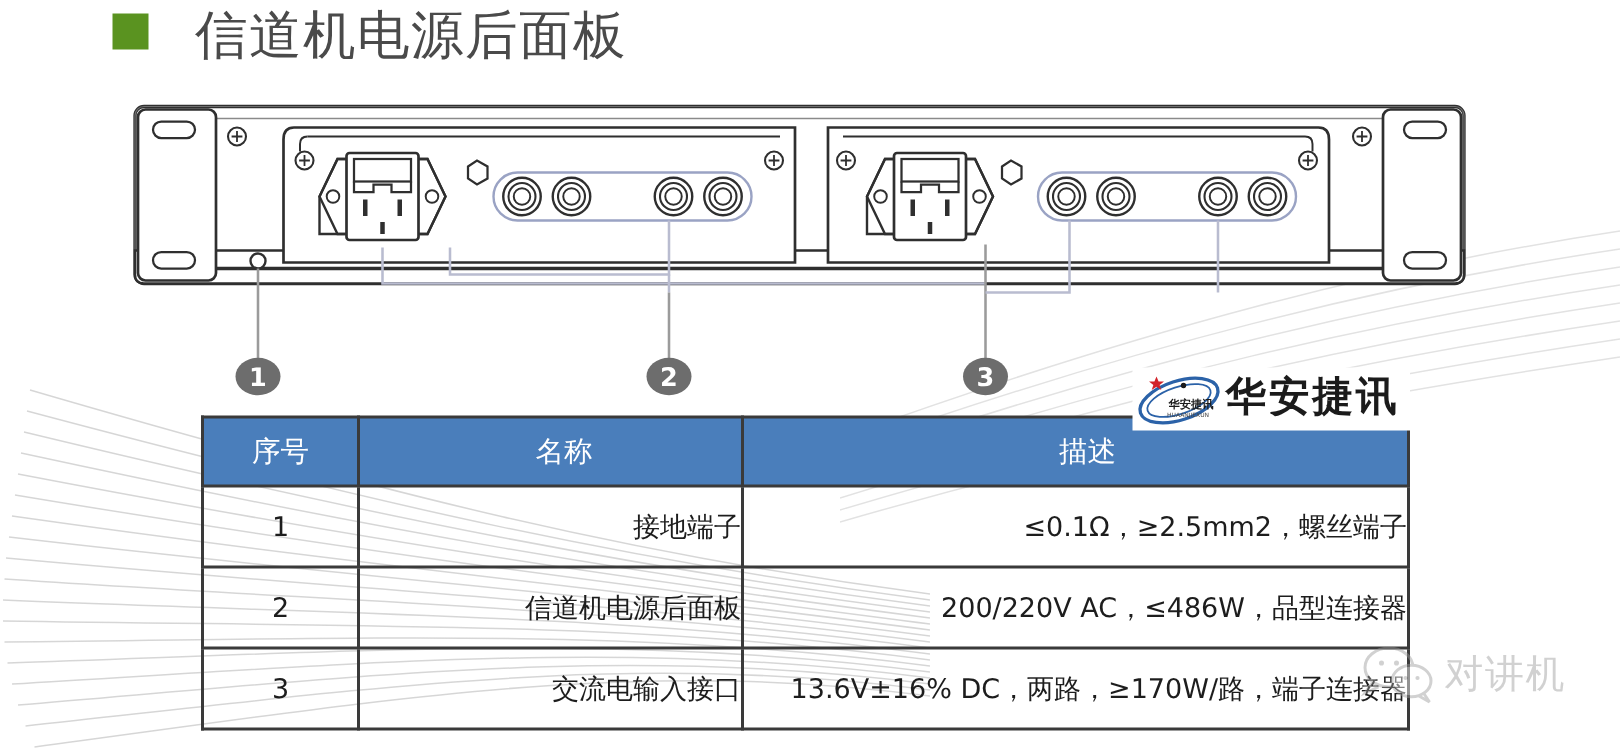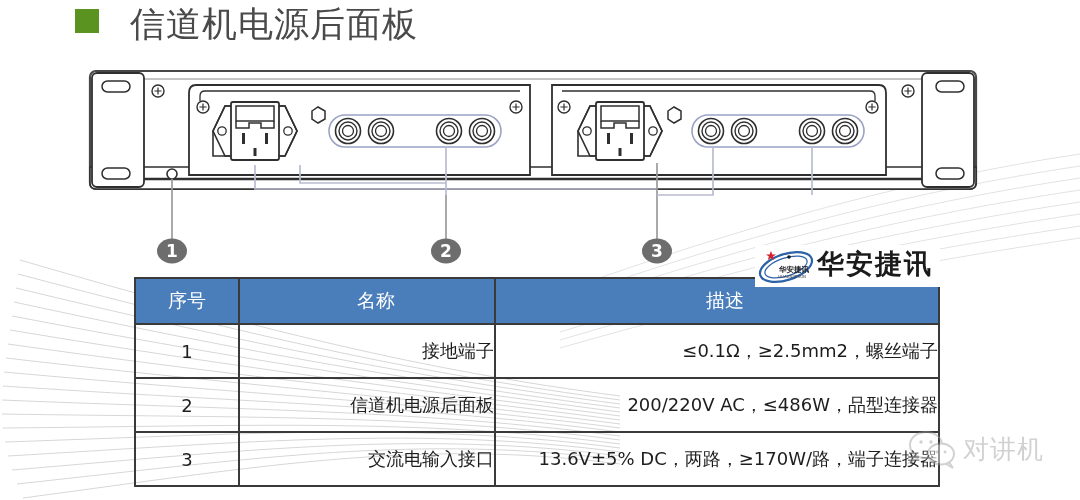--- a/index.html
+++ b/index.html
@@ -246,21 +246,21 @@
       <td class="c-desc">≤0.1Ω，≥2.5mm2，螺丝端子</td>
     </tr>
     <tr>
       <td class="c-idx">2</td>
       <td class="c-name">信道机电源后面板</td>
       <td class="c-desc">200/220V AC，≤486W，品型连接器</td>
     </tr>
     <tr>
       <td class="c-idx">3</td>
       <td class="c-name">交流电输入接口</td>
-      <td class="c-desc">13.6V±5% DC，两路，≥170W/路，端子连接器</td>
+      <td class="c-desc">13.6V±16% DC，两路，≥170W/路，端子连接器</td>
     </tr>
   </tbody>
 </table>
 
 <div class="bwm">
   <svg width="54" height="44" viewBox="0 0 54 44">
     <ellipse cx="21" cy="17" rx="16" ry="13" fill="none" stroke="#9b9b9b" stroke-width="2"></ellipse>
     <path d="M10 27 L5 34 L14 30" fill="none" stroke="#9b9b9b" stroke-width="2"></path>
     <circle cx="16" cy="14" r="1.7" fill="#9b9b9b"></circle>
     <circle cx="26" cy="14" r="1.7" fill="#9b9b9b"></circle>

